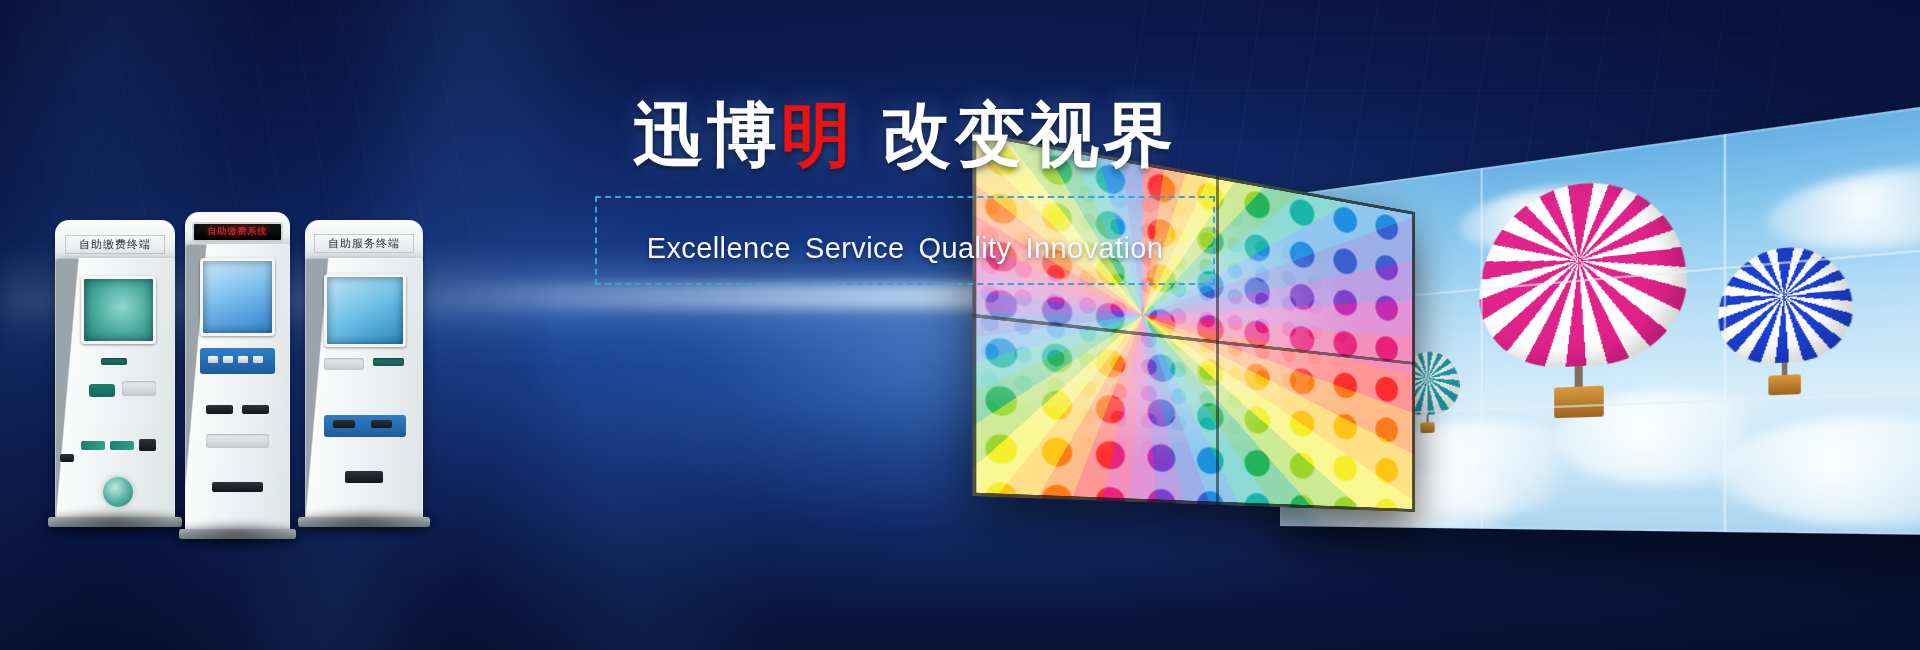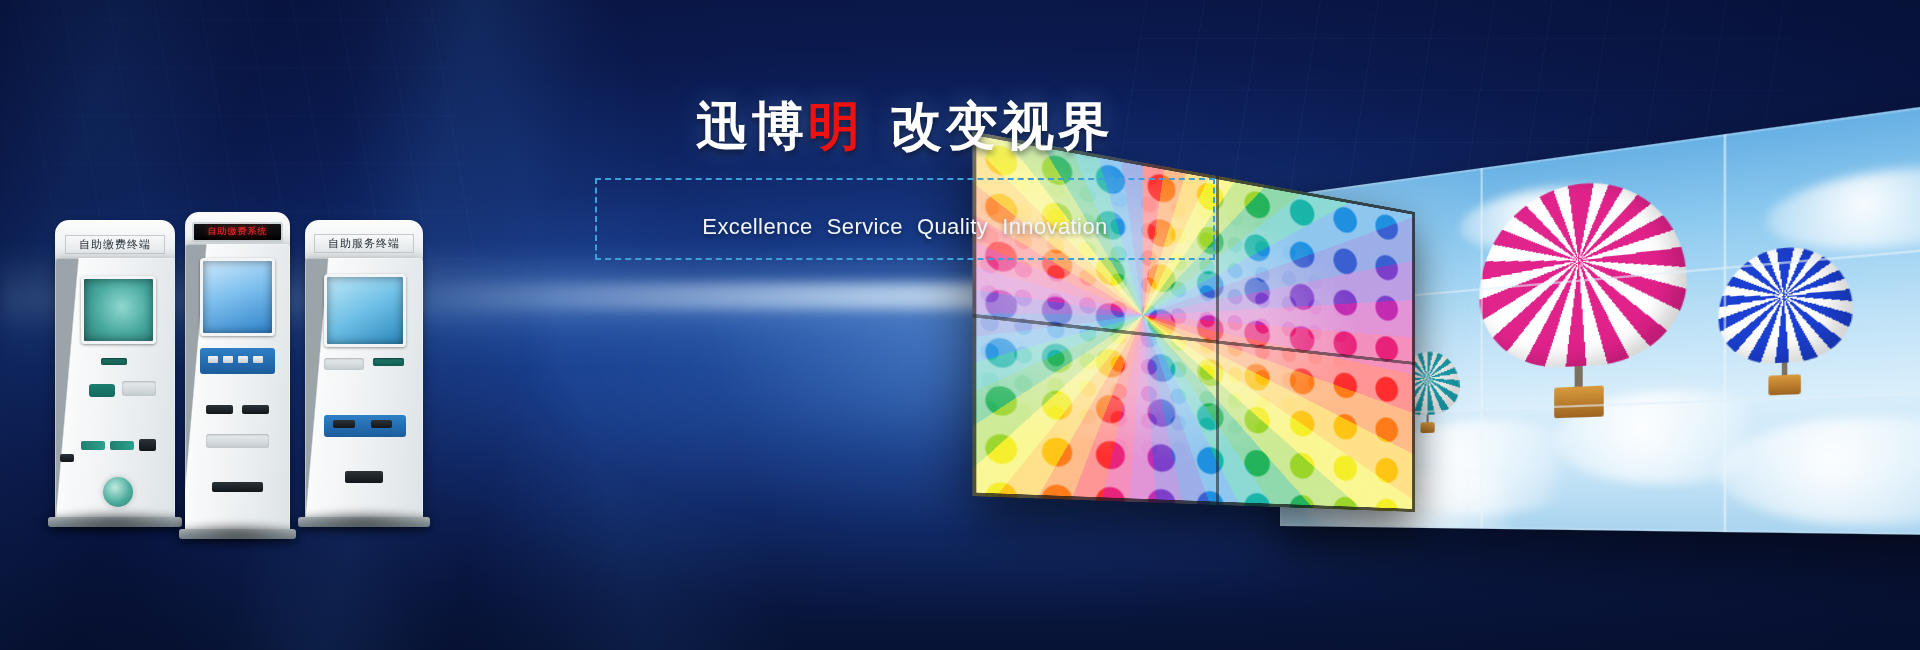--- a/index.html
+++ b/index.html
@@ -60,21 +60,21 @@
     position:absolute; inset:0; pointer-events:none;
     background:radial-gradient(ellipse 1150px 560px at 50% 50%, rgba(0,0,0,0) 35%, rgba(3,10,38,.55) 100%);
   }
 
   
   .center{
     position:absolute; left:595px; top:100px; width:620px;
     text-align:center; z-index:30;
   }
   .headline{
-    font-size:52px; font-weight:700; letter-spacing:4px;
+    font-size:70px; font-weight:700; letter-spacing:4px;
     line-height:1; white-space:nowrap;
     font-family:"DejaVu Sans","Liberation Sans",sans-serif;
     text-shadow:0 3px 7px rgba(0,0,0,.55), 0 0 22px rgba(120,180,255,.35);
   }
   .hw{ color:#ffffff; }
   .hr{ color:#ee1111; }
   .hgap{ display:inline-block; width:26px; }
 
   .dashbox{
     margin-top:26px;
@@ -86,21 +86,21 @@
   }
   .cn-row{
     display:flex; justify-content:center; gap:48px;
     font-size:27px; color:#ffffff; letter-spacing:3px;
     font-family:"DejaVu Sans","Liberation Sans",sans-serif;
     text-shadow:0 2px 5px rgba(0,0,0,.5);
   }
   .en-row{
     margin-top:14px;
     display:flex; justify-content:center; gap:14px;
-    font-size:22px; color:#f2f7ff; letter-spacing:.4px;
+    font-size:29px; color:#f2f7ff; letter-spacing:.4px;
     font-weight:400;
     text-shadow:0 2px 5px rgba(0,0,0,.45);
   }
 
   
   .kiosks{ position:absolute; left:0; top:0; width:520px; height:650px; z-index:20; }
   .kiosk{ position:absolute; bottom:0; }
 
   .k-hood{
     position:absolute; left:0; top:0; width:100%;

